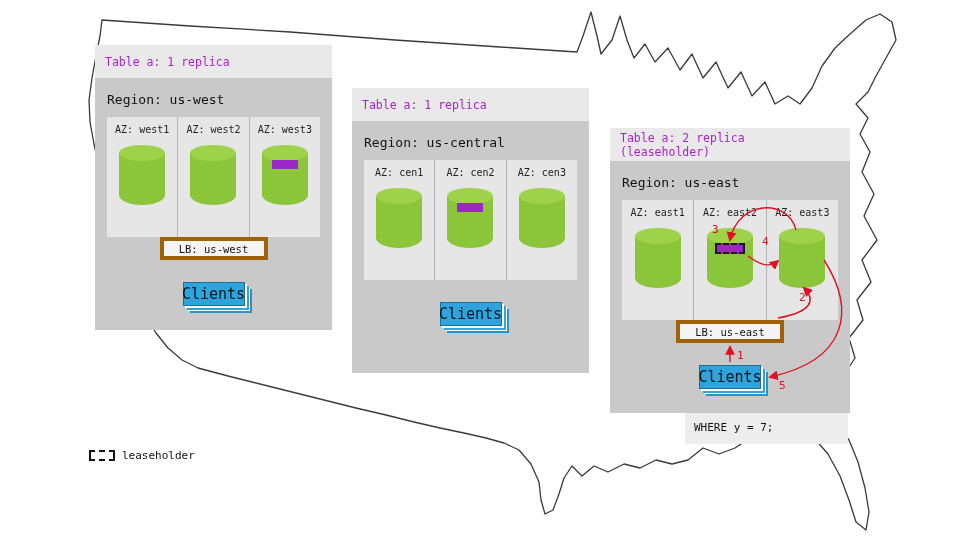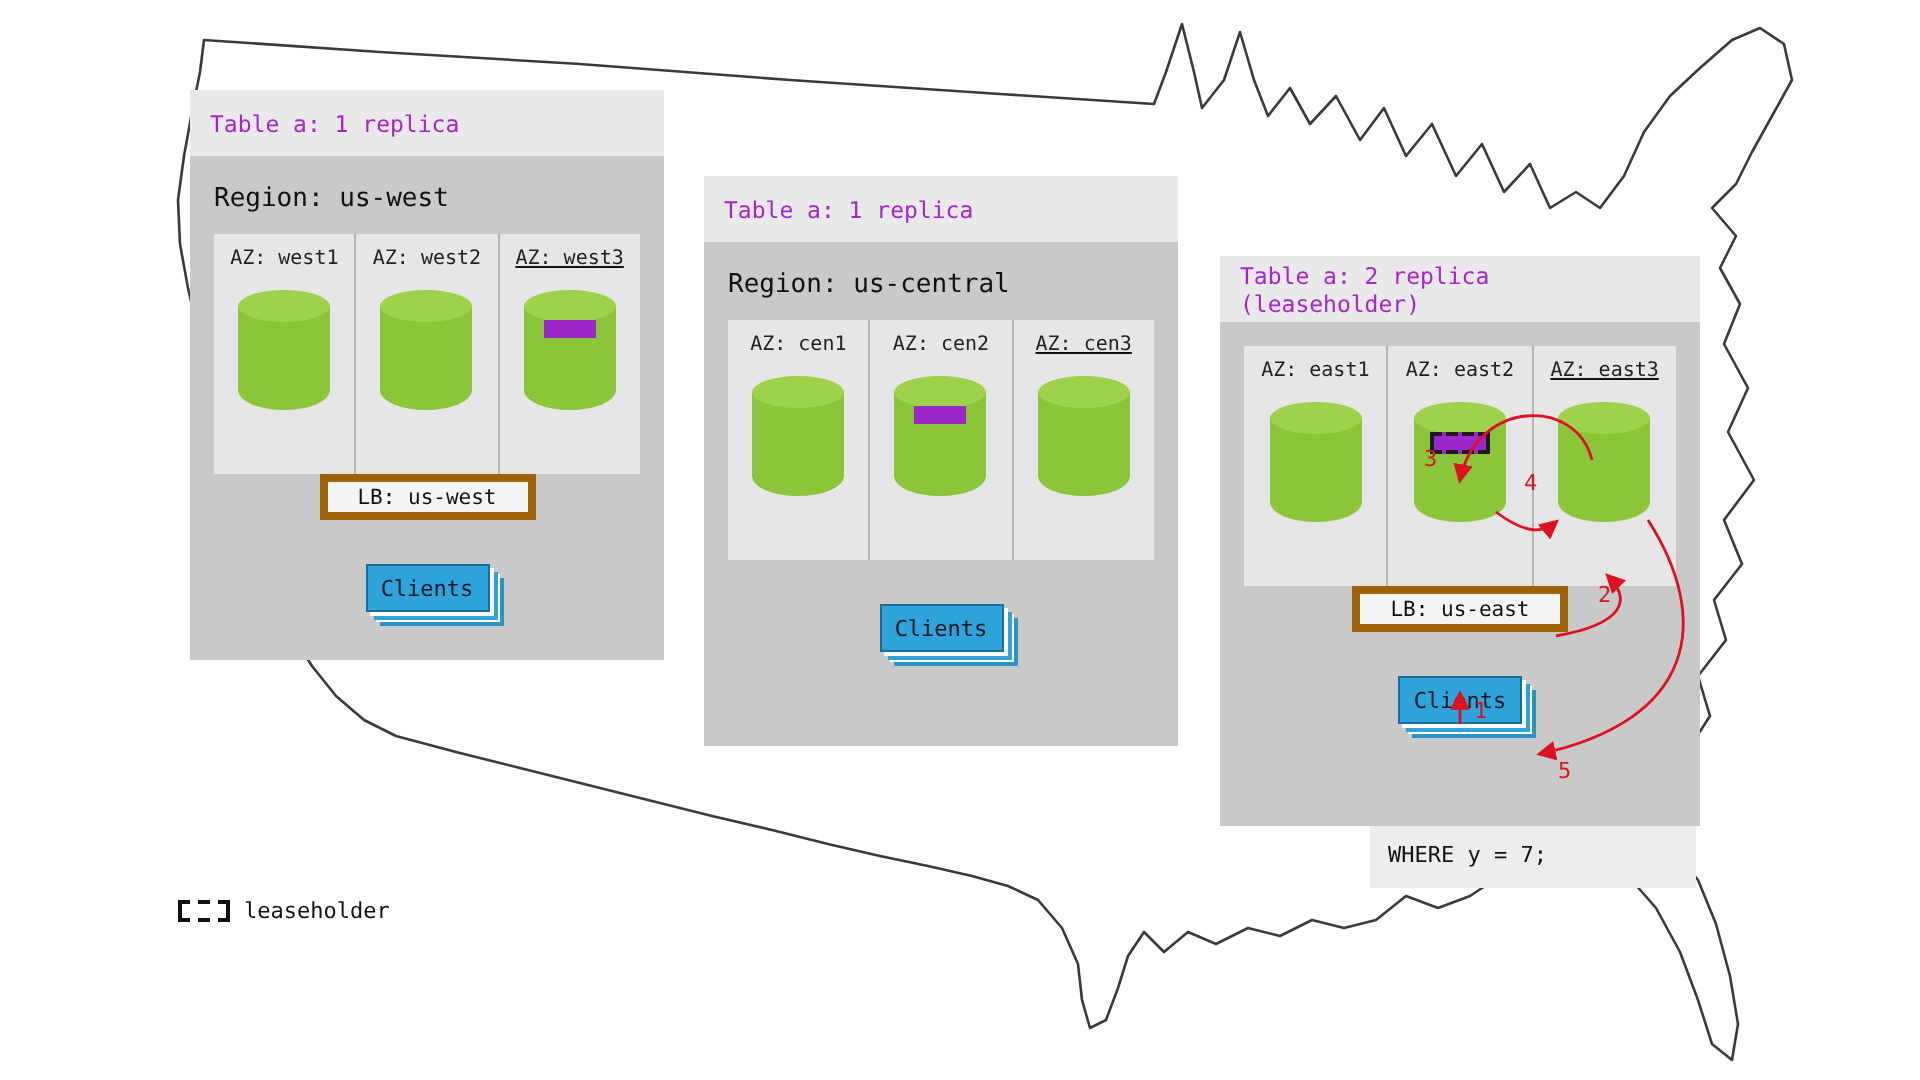--- a/index.html
+++ b/index.html
@@ -10,40 +10,40 @@
   svg.map { position: absolute; left: 0; top: 0; z-index: 0; }
 
   .region { position: absolute; z-index: 1; }
   .region-header { height: 33px; background: #e9e9e9; display: flex; align-items: center;
                    padding: 0 10px; font-size: 11.5px; color: #aa22cc; }
   .region-body { background: #c9c9c9; padding: 12px 12px 0 12px; height: 252px; }
   .region-title { font-size: 13px; font-weight: normal; color: #111; margin: 2px 0 10px 0; }
 
   .az-box { display: flex; background: #e6e6e6; height: 120px; }
   .az { flex: 1; text-align: center; padding-top: 7px; border-right: 1px solid #b5b5b5; }
-  .az:last-child { border-right: none; text-decoration: underline; }
+  .az:last-child { border-right: none; }
   .az-label { font-size: 10px; color: #222; }
 
   .cylinder { position: relative; width: 46px; height: 60px; margin: 10px auto 0 auto; }
   .cyl-top  { position: absolute; top: 0; left: 0; width: 46px; height: 16px;
               border-radius: 50%; background: #9ed24a; z-index: 2; }
   .cyl-body { position: absolute; top: 8px; left: 0; width: 46px; height: 52px;
               background: #8bc63a; border-radius: 0 0 23px 23px / 0 0 10px 10px; }
   .replica-chip { position: absolute; z-index: 3; top: 15px; left: 50%; width: 26px; height: 9px;
                   margin-left: -13px; background: #9b27c9; }
   .replica-chip.leaseholder { width: 30px; height: 11px; margin-left: -15px;
                   border: 2px dashed #1a1a1a; }
 
   .lb-box { width: 108px; height: 23px; margin: 0 auto; background: #f5f5f5;
             border: 4px solid #a16207; display: flex; align-items: center; justify-content: center;
             font-size: 10.5px; }
 
   .clients-btn { width: 62px; height: 24px; margin: 22px auto 0 auto; background: #2fa3dc;
             border: 1px solid #1b6e97; display: flex; align-items: center; justify-content: center;
-            font-size: 11px; color: #001620; cursor: pointer;
+            font-size: 15px; color: #001620; cursor: pointer;
             box-shadow: 2px 2px 0 0 #ffffff, 4px 4px 0 0 #2fa3dc,
                         5px 5px 0 0 #ffffff, 7px 7px 0 0 #2a93c6; }
 
   svg.arrows { position: absolute; left: 0; top: 0; z-index: 3; pointer-events: none; }
   .flow-num { font-family: "DejaVu Sans Mono", monospace; font-size: 11px; fill: #dd1122; }
 
   .sql-box { position: absolute; left: 685px; top: 413px; width: 163px; z-index: 1;
              background: #ededed; padding: 7px 9px; font-size: 11px; line-height: 1.5; }
 
   .legend { position: absolute; left: 89px; top: 449px; z-index: 1;
@@ -136,20 +136,21 @@
           </div>
         </div>
       </div>
       <div class="clients-btn">Clients</div>
     </div>
   </section>
 
   <section class="region" style="left:610px; top:128px; width:240px;">
     <div class="region-header">Table a: 2 replica (leaseholder)</div>
     <div class="region-body">
+      <div class="region-title">Region: us-east</div>
       <div class="az-box">
         <div class="az">
           <div class="az-label">AZ: east1</div>
           <div class="cylinder">
             <div class="cyl-top"></div>
             <div class="cyl-body"></div>
           </div>
         </div>
         <div class="az">
           <div class="az-label">AZ: east2</div>

